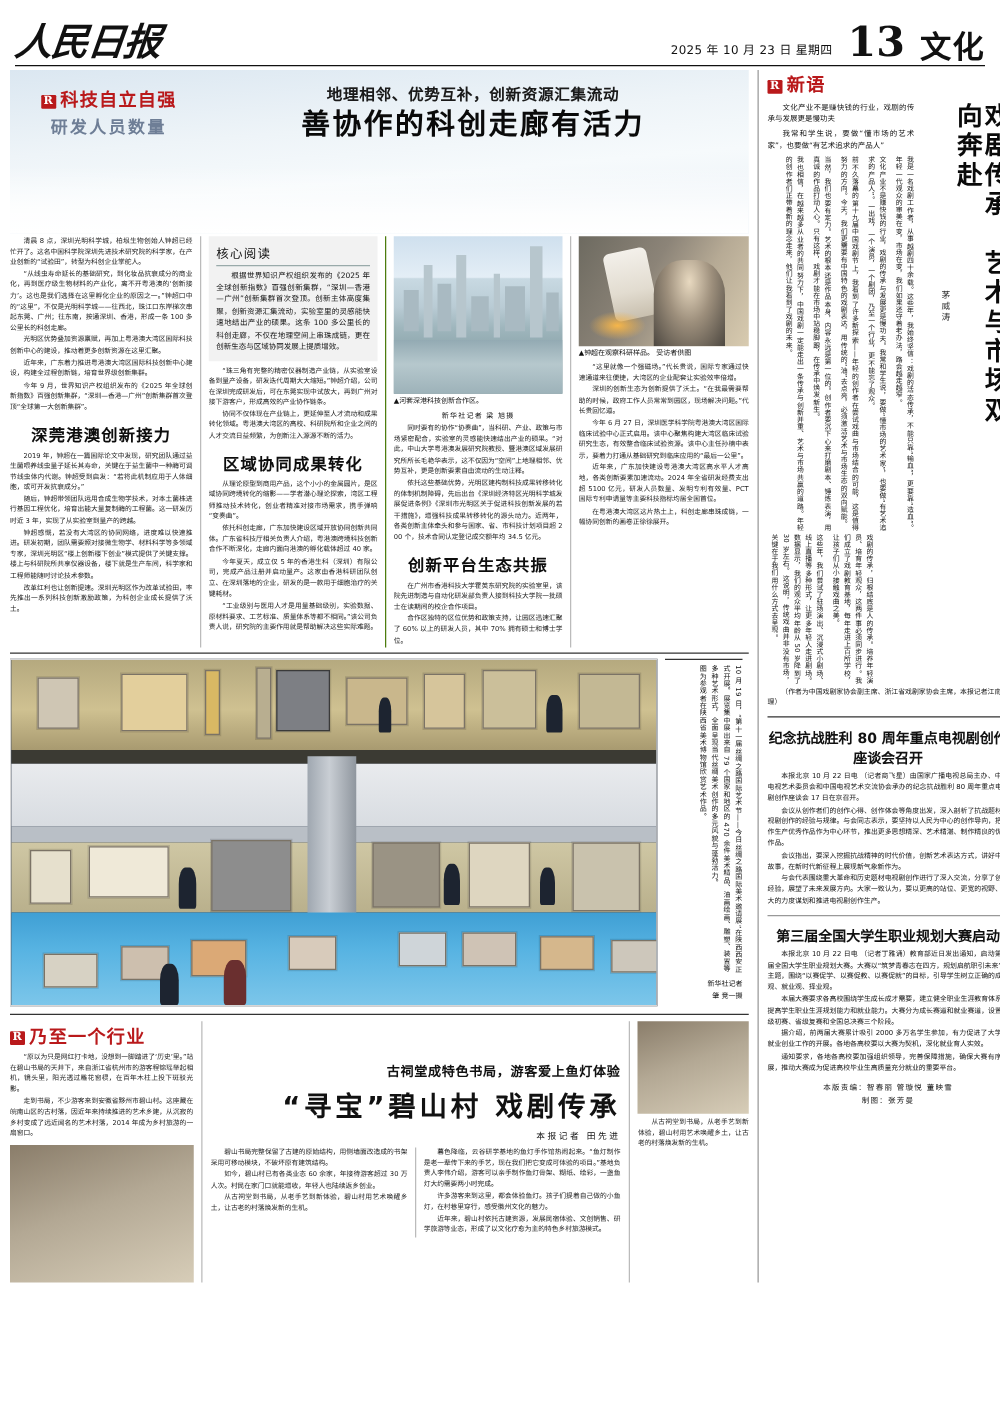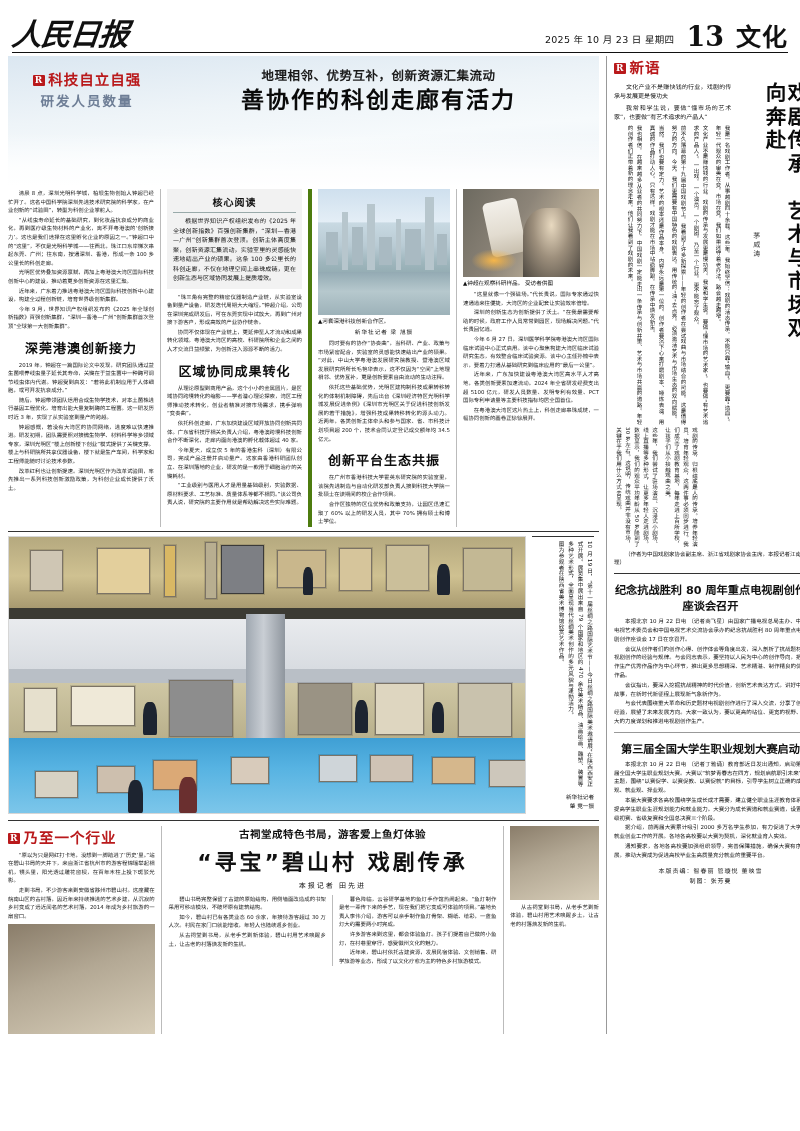--- a/index.html
+++ b/index.html
@@ -16,21 +16,21 @@
   
   .masthead{height:46px;display:flex;align-items:flex-end;justify-content:space-between;padding:4px 4px 0 4px;}
   .logo{
     font-family:"DejaVu Serif","Liberation Serif",serif;
     font-size:30px;font-weight:700;letter-spacing:-1px;
     font-style:italic;line-height:1;color:#111;
     transform:skewX(-6deg);
   }
   .mast-right{display:flex;align-items:flex-end;gap:12px;}
   .mast-date{font-size:9.5px;color:#111;padding-bottom:4px;letter-spacing:.3px;}
-  .mast-page{font-family:"DejaVu Serif","Liberation Serif",serif;font-size:27px;font-weight:700;line-height:1;}
+  .mast-page{font-family:"DejaVu Serif","Liberation Serif",serif;font-size:33px;font-weight:700;line-height:1;}
   .mast-sec{font-size:25px;font-weight:700;line-height:1;letter-spacing:1px;}
   .mast-rule{border:0;border-top:1.6px solid #111;margin:2px 4px 0 4px;}
 
   
   .body-grid{display:flex;gap:0;margin-top:3px;}
   .col-left{width:591px;position:relative;}
   .col-right{width:193px;border-left:1px solid #999;padding-left:7px;margin-left:7px;position:relative;}
 
   
   .rbadge{
@@ -63,37 +63,37 @@
   .byline{font-size:8px;margin-top:6px;letter-spacing:2px;color:#333;}
 
   
   .rail-head{position:absolute;left:4px;top:12px;width:150px;z-index:3;}
 
   
   .cols{display:flex;margin-top:2px;}
   .c{box-sizing:border-box;}
   .c1{width:152px;padding-right:6px;}
   .c2{width:148px;padding:0 6px;border-left:1px solid #bbb;}
-  .c3{width:148px;padding:0 6px;border-left:4px solid #4d7c0f;}
+  .c3{width:148px;padding:0 6px;border-left:1px solid #4d7c0f;}
   .c4{width:143px;padding-left:6px;border-left:1px solid #bbb;}
 
   p.t{
     font-size:5.4px;line-height:8.6px;text-align:justify;
     text-indent:10.8px;margin:0 0 1px 0;color:#1a1a1a;
     font-family:"DejaVu Sans","Liberation Sans",sans-serif;
     word-break:break-all;
   }
   .subhead{
     font-size:13px;font-weight:800;text-align:center;letter-spacing:1px;
     margin:7px 0 4px 0;color:#0d0d0d;
   }
 
   
   .corebox{background:#f2f2f2;padding:5px 6px 6px 6px;margin-bottom:4px;}
-  .corebox h4{margin:0 0 3px 0;font-size:10px;font-weight:700;letter-spacing:1px;text-align:center;}
+  .corebox h4{margin:0 0 3px 0;font-size:10px;font-weight:400;letter-spacing:1px;}
   .corebox .divline{border-top:1px solid #9aa;margin:0 0 3px 0;height:0;}
   .corebox p{font-size:6px;line-height:9.5px;margin:0;text-align:justify;text-indent:12px;word-break:break-all;}
 
   
   .photo{position:relative;overflow:hidden;background:#cfd8dd;}
   .cap{font-size:5.6px;line-height:8px;margin:2px 0 3px 0;color:#111;}
   .credit{font-size:5.6px;text-align:center;letter-spacing:1px;margin-bottom:3px;}
 
   
   .ph-city{height:126px;width:100%;
@@ -145,21 +145,21 @@
   .vcol{writing-mode:vertical-rl;font-size:5.5px;line-height:9px;height:300px;letter-spacing:.2px;text-align:justify;}
   .r-head{font-size:11.2px;font-weight:800;text-align:center;letter-spacing:0px;margin:7px 0 4px 0;}
   .hr-thin{border:0;border-top:1px solid #999;margin:6px 0;}
   .hr-thick{border:0;border-top:1.4px solid #333;margin:6px 0;}
   p.rt{font-size:5.5px;line-height:8.8px;text-align:justify;text-indent:11px;margin:0 0 1px 0;word-break:break-all;}
   .note{font-size:5.5px;line-height:8.8px;text-indent:11px;margin:3px 0 0 0;}
   .foot{font-size:6px;text-align:center;line-height:10px;margin-top:6px;letter-spacing:1px;}
 
   
   .bottom{margin-top:4px;border-top:1.4px solid #333;padding-top:4px;}
-  .bhead-wrap{text-align:center;}
+  .bhead-wrap{text-align:right;margin-top:32px;}
   .b-shoulder{font-size:10.5px;font-weight:700;letter-spacing:.5px;}
   .b-title{font-size:22px;font-weight:800;letter-spacing:3px;margin-top:3px;}
   .b-byline{font-size:7px;letter-spacing:2px;margin-top:4px;}
   .vcap{writing-mode:vertical-rl;font-size:5.6px;line-height:9.5px;height:250px;letter-spacing:.3px;}
 </style>
 </head>
 <body>
 
 <div class="page">
 

